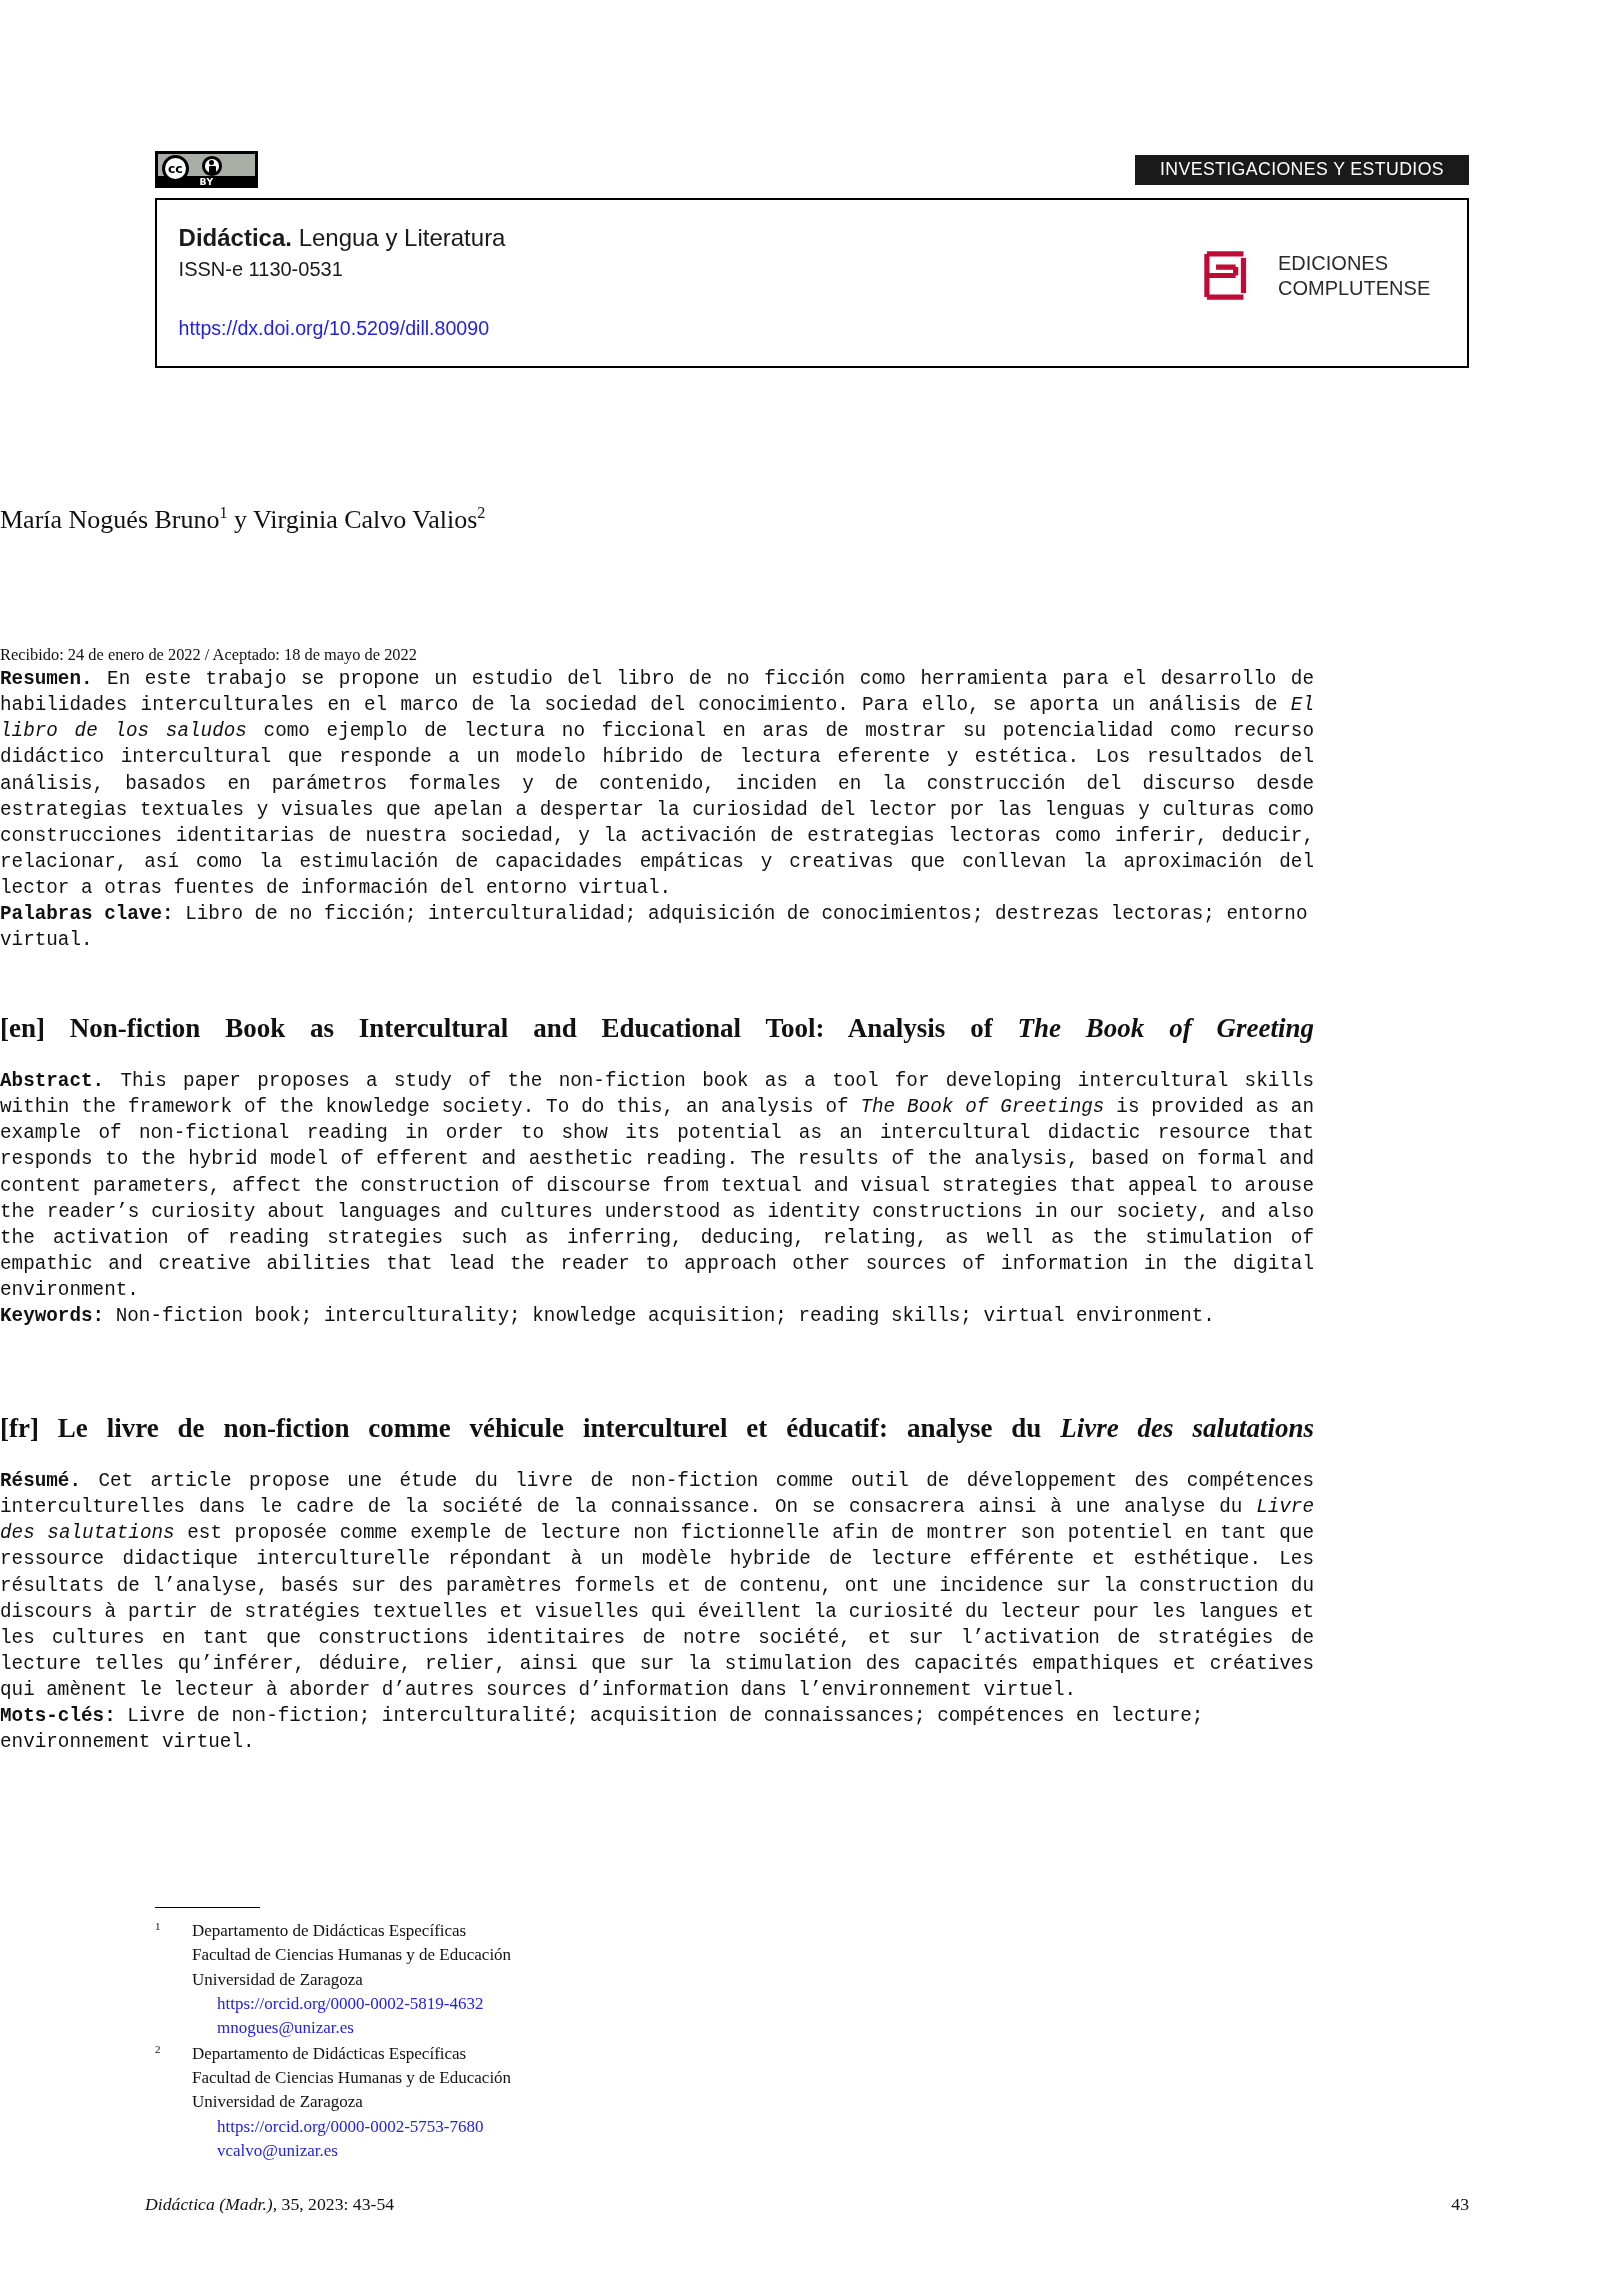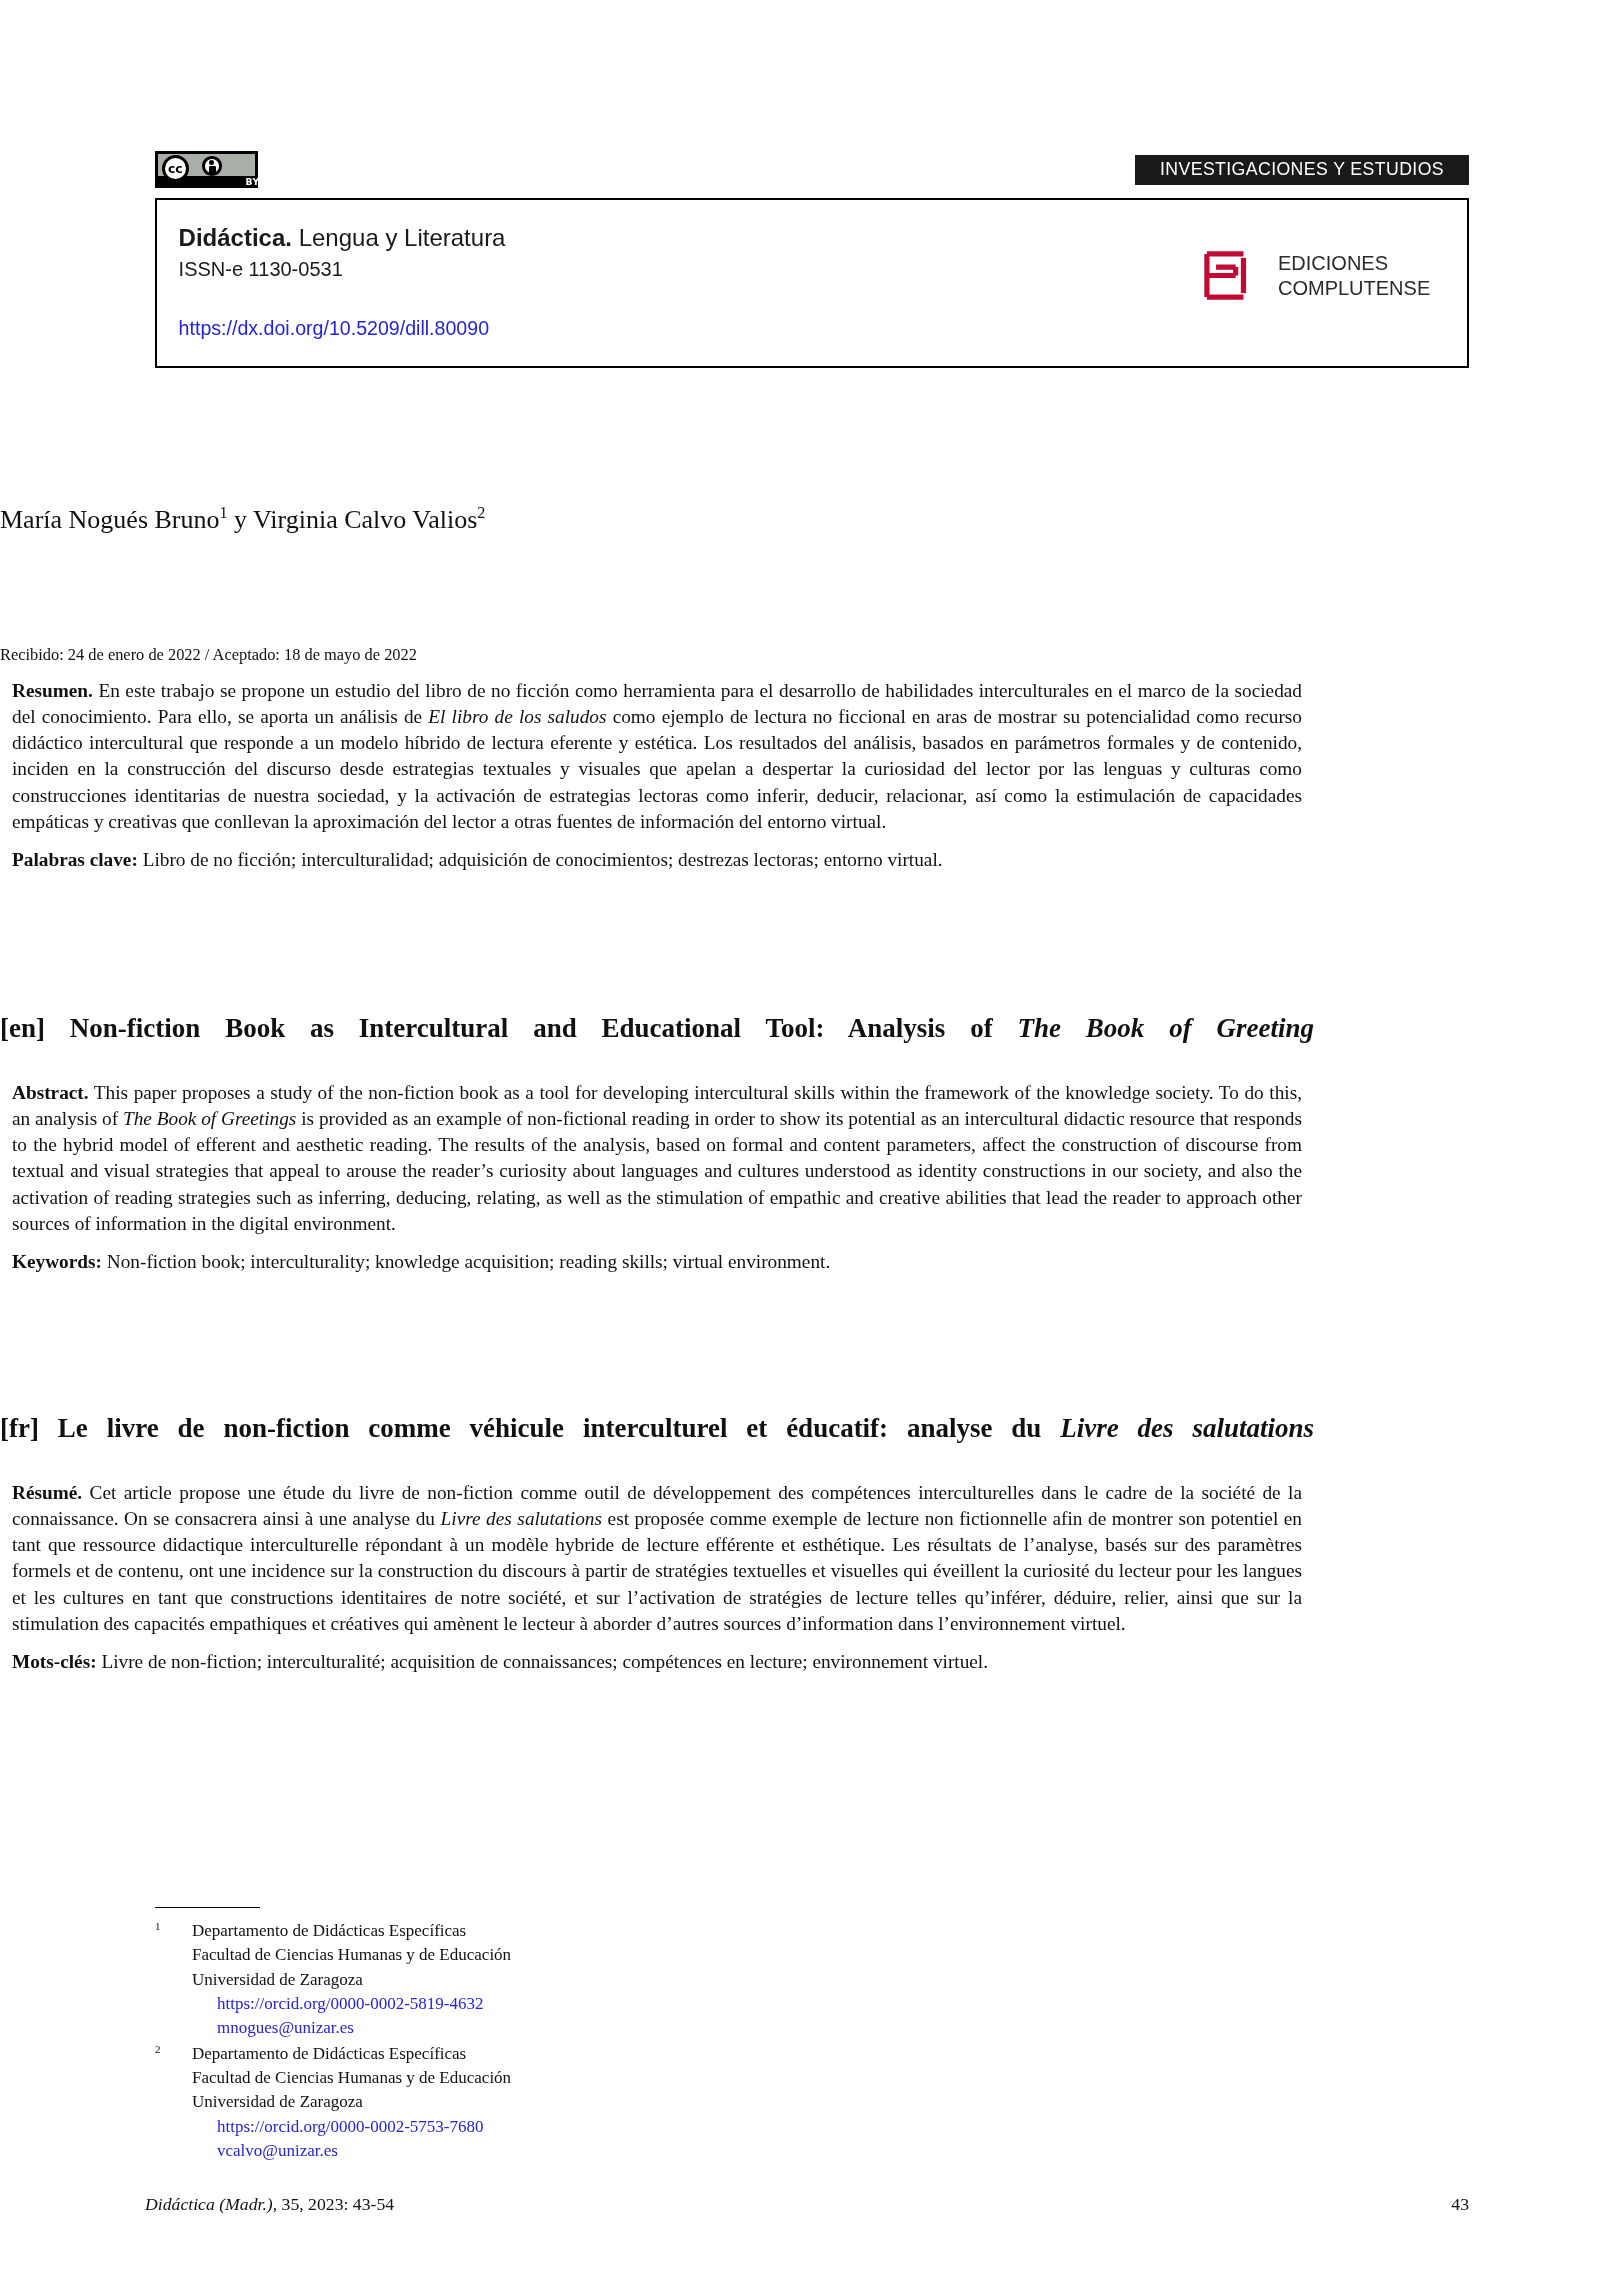--- a/index.html
+++ b/index.html
@@ -77,21 +77,20 @@
   .cc-badge .cc-by {
     position: absolute;
     left: 0; bottom: 1.3px;
     width: 103px;
     text-align: center;
     font-family: "DejaVu Sans", sans-serif;
     font-weight: 700;
     font-size: 9.2px;
     color: #ffffff;
     letter-spacing: 0.3px;
-    padding-left: 46px;
   }
 
   .section-banner {
     position: absolute;
     left: 1135px;
     top: 155px;
     width: 334px;
     height: 29.5px;
     background: #1a1a1a;
     color: #ffffff;
@@ -196,21 +195,21 @@
   .abs-block {
     position: absolute;
     left: 0;
     width: 1314px;
     font-family: "Liberation Serif", serif;
     font-size: 19.3px;
     line-height: 1.355;
     color: #111111;
     text-align: justify;
   }
-  .abs-block p { margin: 12px; }
+  .abs-block p { margin: 0; font-family: Liberation Mono, monospace; }
   .abs-block b { font-weight: 700; }
   .abs-block i { font-style: italic; }
 
   .abs-es { top: 666px; }
   .abs-en { top: 1068px; }
   .abs-fr { top: 1468px; }
 
   .kw-line { text-align: left; }
 
   .lang-heading {

